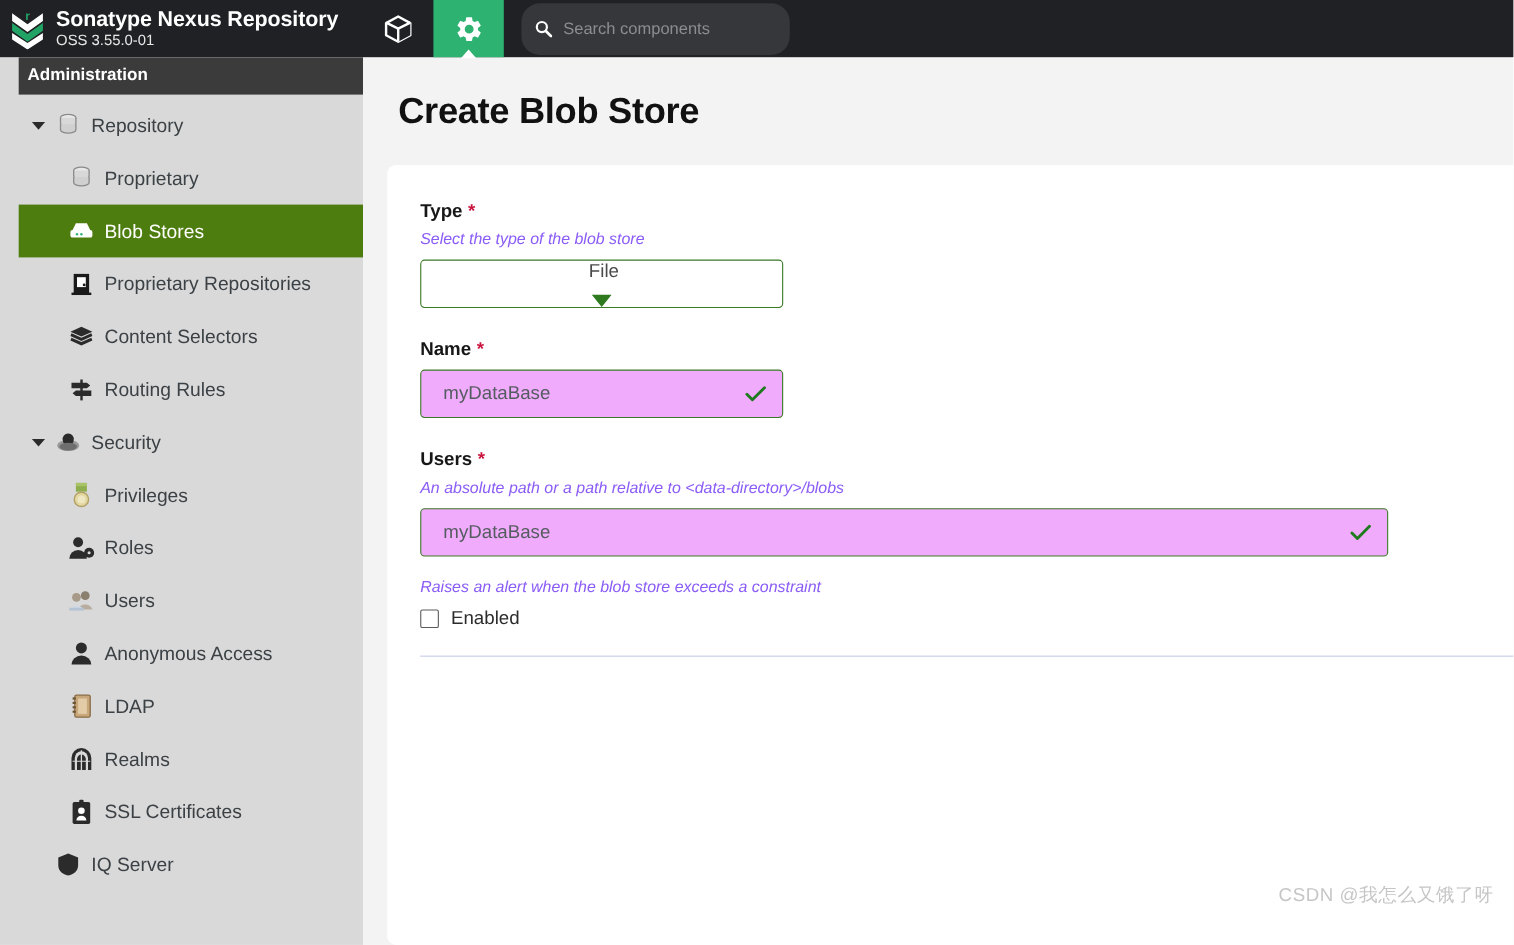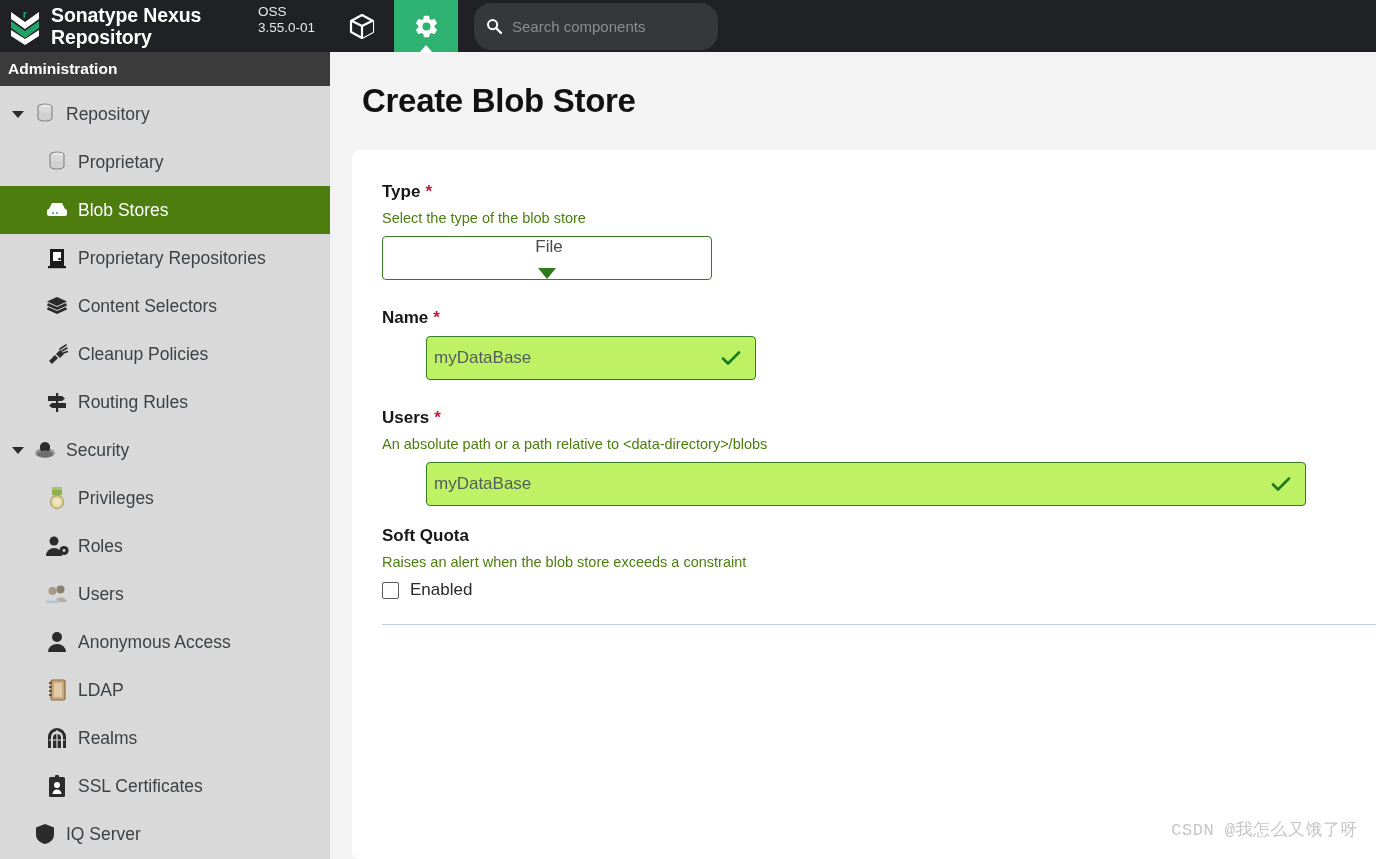--- a/index.html
+++ b/index.html
@@ -32,21 +32,21 @@
     padding-left: 8px;
     width: 330px;
     flex: 0 0 330px;
   }
   .logo-mark {
     width: 34px; height: 38px;
     position: relative;
     margin-right: 9px;
     flex: 0 0 34px;
   }
-  .brand-text { display: flex; flex-direction: row; justify-content: center; }
+  .brand-text { display: flex; flex-direction: column; justify-content: center; }
   .brand-title {
     color: #ffffff;
     font-size: 19.5px;
     font-weight: bold;
     line-height: 22px;
     letter-spacing: -0.1px;
   }
   .brand-sub {
     color: #e7e7e7;
     font-size: 13.5px;
@@ -103,20 +103,21 @@
     min-height: 0;
     background: #ffffff;
   }
 
   
   .sidebar {
     width: 330px; flex: 0 0 330px;
     background: #d9d9d9;
     display: flex; flex-direction: column;
     overflow: hidden;
+    padding-left: 17px;
   }
   .sidebar-header {
     background: #3b3b3b;
     color: #ffffff;
     font-size: 15.5px;
     font-weight: bold;
     padding: 8px 0 8px 8px;
     height: 34px;
     display: flex; align-items: center;
     flex: 0 0 34px;
@@ -190,21 +191,22 @@
     display: flex; align-items: baseline;
   }
   .req {
     color: #c8133e;
     margin-left: 5px;
     font-size: 17px;
     font-weight: bold;
   }
   .field-desc {
     font-size: 14.5px;
-    color: #4d7c0f;
+    font-style: italic;
+    color: #8b5cf6;
     margin-bottom: 10px;
   }
 
   .select-ctl {
     position: relative;
     width: 330px; height: 44px;
     border: 1px solid #3a7a24;
     border-radius: 4px;
     background: #ffffff;
     display: flex; align-items: center;
@@ -219,24 +221,23 @@
     border-right: 9px solid transparent;
     border-top: 11px solid #2d7a1f;
     margin-right: 4px;
   }
 
   .text-ctl {
     position: relative;
     height: 44px;
     border: 1px solid #3a7a24;
     border-radius: 4px;
-    background: #bef264;
-    display: flex; align-items: center;
-    padding: 0 14px 0 5px;
-    margin-left: 44px;
+    background: #f0abfc;
+    display: flex; align-items: center;
+    padding: 0 14px 0 18px;
   }
   .text-ctl.narrow { width: 330px; }
   .text-ctl.wide { width: 880px; }
   .text-ctl input {
     border: 0; outline: 0;
     flex: 1 1 auto;
     font-size: 17px;
     color: #555c60;
     font-family: "Liberation Sans", sans-serif;
     background: transparent;
@@ -263,27 +264,26 @@
 
   .divider {
     height: 1px;
     background: #c5cbe8;
     margin: 24px 0 0 0;
     width: 1024px;
   }
 
   .watermark {
     position: absolute;
-    right: 18px; bottom: 18px;
+    right: 18px; bottom: 34px;
     color: #c6c6c6;
     font-size: 17px;
     letter-spacing: 0.5px;
     pointer-events: none;
     user-select: none;
-    font-family: Liberation Mono, monospace;
   }
 </style>
 </head>
 <body>
 
 <div class="app">
 
   <div class="topbar">
 
     <div class="brand">
@@ -385,30 +385,20 @@
                 <path d="M11 1 L21 5.5 L11 10 L1 5.5 Z" fill="#2b2b2b"></path>
                 <path d="M11 11 L20 7 L21 9.5 L11 14 L1 9.5 L2 7 Z" fill="#2b2b2b"></path>
                 <path d="M11 15 L20 11 L21 13.5 L11 18 L1 13.5 L2 11 Z" fill="#2b2b2b"></path>
               </svg>
             </span>
             <span class="nav-label">Content Selectors</span>
           </div>
           <div class="nav-item child">
             <span class="nav-icon">
               <svg width="22" height="22" viewBox="0 0 22 22">
-                <path d="M3 18 L9 12 l3 3 l-6 6 z" fill="#2b2b2b"></path>
-                <path d="M10 11 L14 7 l4 4 l-4 4 z" fill="#2b2b2b"></path>
-                <path d="M14 6 L20 2 M16 8 L21 5 M17.5 10 L21.5 8.5" stroke="#2b2b2b" stroke-width="1.6" fill="none" stroke-linecap="round"></path>
-              </svg>
-            </span>
-            <span class="nav-label">Cleanup Policies</span>
-          </div>
-          <div class="nav-item child">
-            <span class="nav-icon">
-              <svg width="22" height="22" viewBox="0 0 22 22">
                 <rect x="10" y="2" width="2.2" height="19" fill="#2b2b2b"></rect>
                 <path d="M2 5 h14 l3 2.5 l-3 2.5 H2 z" fill="#2b2b2b"></path>
                 <path d="M20 12 H6 l-3 2.5 l3 2.5 h14 z" fill="#2b2b2b"></path>
               </svg>
             </span>
             <span class="nav-label">Routing Rules</span>
           </div>
           <div class="nav-item group">
             <span class="caret">
               <i></i>
@@ -561,23 +551,20 @@
               <svg width="20" height="16" viewBox="0 0 20 16">
                 <path d="M2 8.5 L7 13.5 L18 2.5" fill="none" stroke="#1e7a1e" stroke-width="2.6" stroke-linecap="round" stroke-linejoin="round"></path>
               </svg>
             </span>
           </div>
         </div>
 
         <div class="gap-md"></div>
 
         <div class="field">
-          <div class="field-label">
-            <span>Soft Quota</span>
-          </div>
           <div class="field-desc">Raises an alert when the blob store exceeds a constraint</div>
           <div class="checkbox-row">
             <span class="checkbox"></span>
             <span class="checkbox-label">Enabled</span>
           </div>
         </div>
 
         <div class="divider"></div>
       </div>
 

